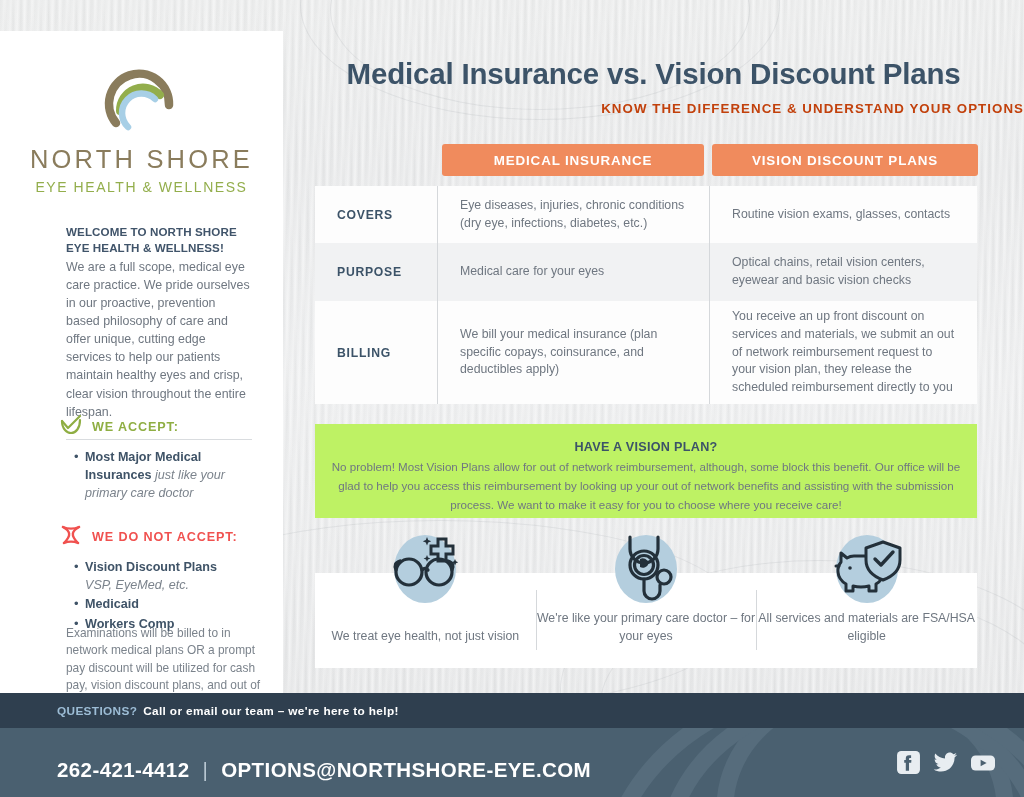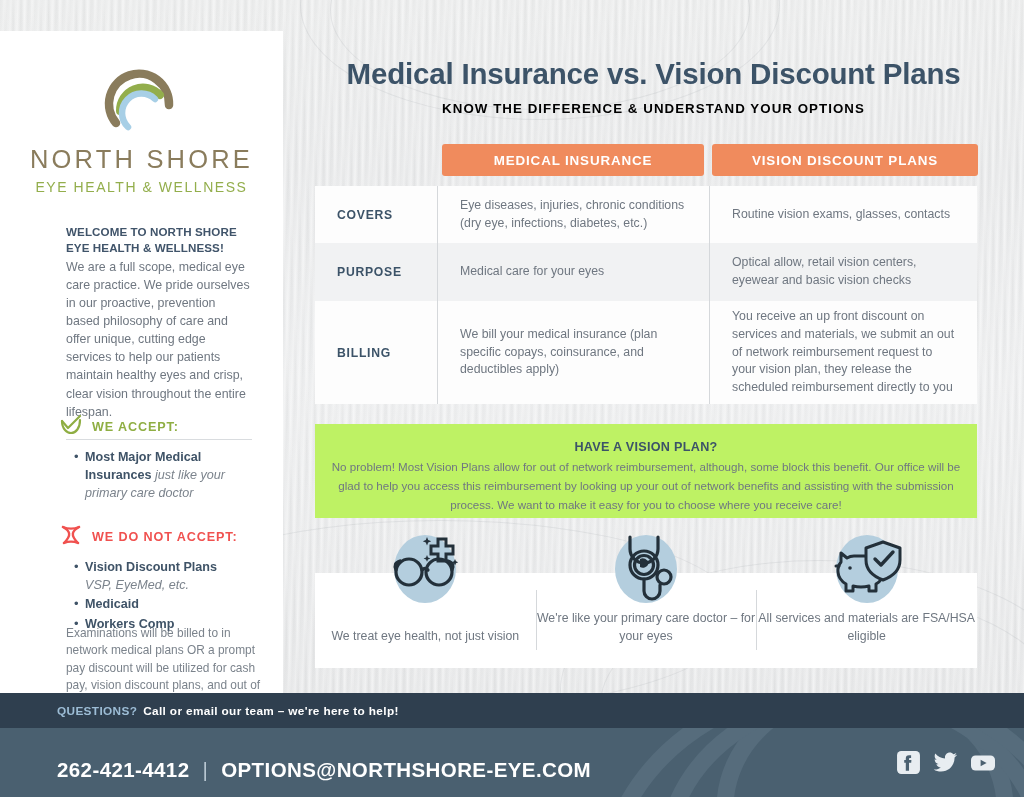--- a/index.html
+++ b/index.html
@@ -80,22 +80,22 @@
   }
 
   
   .content{ position:absolute; left:283px; top:0; width:741px; height:693px; z-index:4; }
 
   .title{
     position:absolute; left:0; top:57px; width:741px; text-align:center;
     font-size:29.5px; font-weight:bold; color:#3c5368; letter-spacing:-0.2px;
   }
   .subtitle{
-    position:absolute; left:0; top:101px; width:741px; text-align:center;
-    font-size:13.3px; font-weight:bold; color:#000000; letter-spacing:1.05px;
+    position:absolute; left:0; top:101px; width:741px; text-align:right;
+    font-size:13.3px; font-weight:bold; color:#c2410c; letter-spacing:1.05px;
   }
 
   .pill-row{ position:absolute; left:159px; top:144px; width:536px; display:flex; gap:8px; }
   .pill{
     height:32px; border-radius:3px; background:#f08b5d;
     color:#ffffff; font-size:13.4px; font-weight:bold; letter-spacing:0.85px;
     display:flex; align-items:center; justify-content:center;
   }
   .pill.one{ width:262px; }
   .pill.two{ width:266px; }
@@ -261,21 +261,21 @@
 
       <div class="trow plain r1">
         <div class="tlabel">COVERS</div>
         <div class="tcell">Eye diseases, injuries, chronic conditions (dry eye, infections, diabetes, etc.)</div>
         <div class="tcell right">Routine vision exams, glasses, contacts</div>
       </div>
 
       <div class="trow alt r2">
         <div class="tlabel">PURPOSE</div>
         <div class="tcell">Medical care for your eyes</div>
-        <div class="tcell right">Optical allow, retail vision centers, eyewear and basic vision checks</div>
+        <div class="tcell right">Optical chains, retail vision centers, eyewear and basic vision checks</div>
       </div>
 
       <div class="trow plain r3">
         <div class="tlabel">BILLING</div>
         <div class="tcell">We bill your medical insurance (plan specific copays, coinsurance, and deductibles apply)</div>
         <div class="tcell right">You receive an up front discount on services and materials, we submit an out of network reimbursement request to your vision plan, they release the scheduled reimbursement directly to you</div>
       </div>
     </div>
 
     <div class="notebox">

